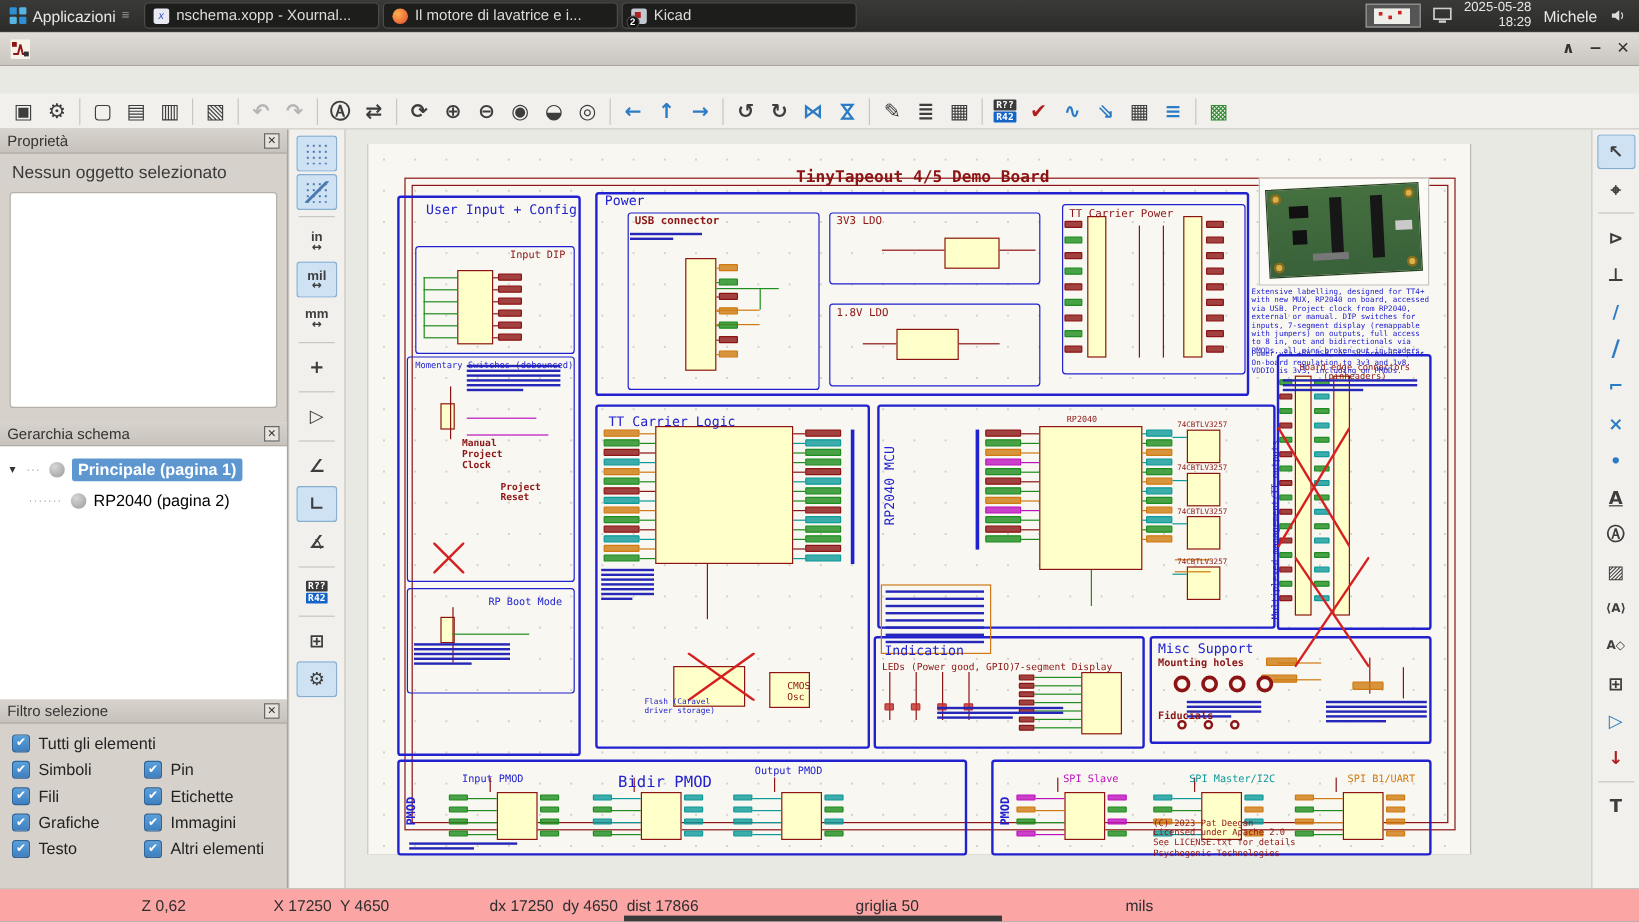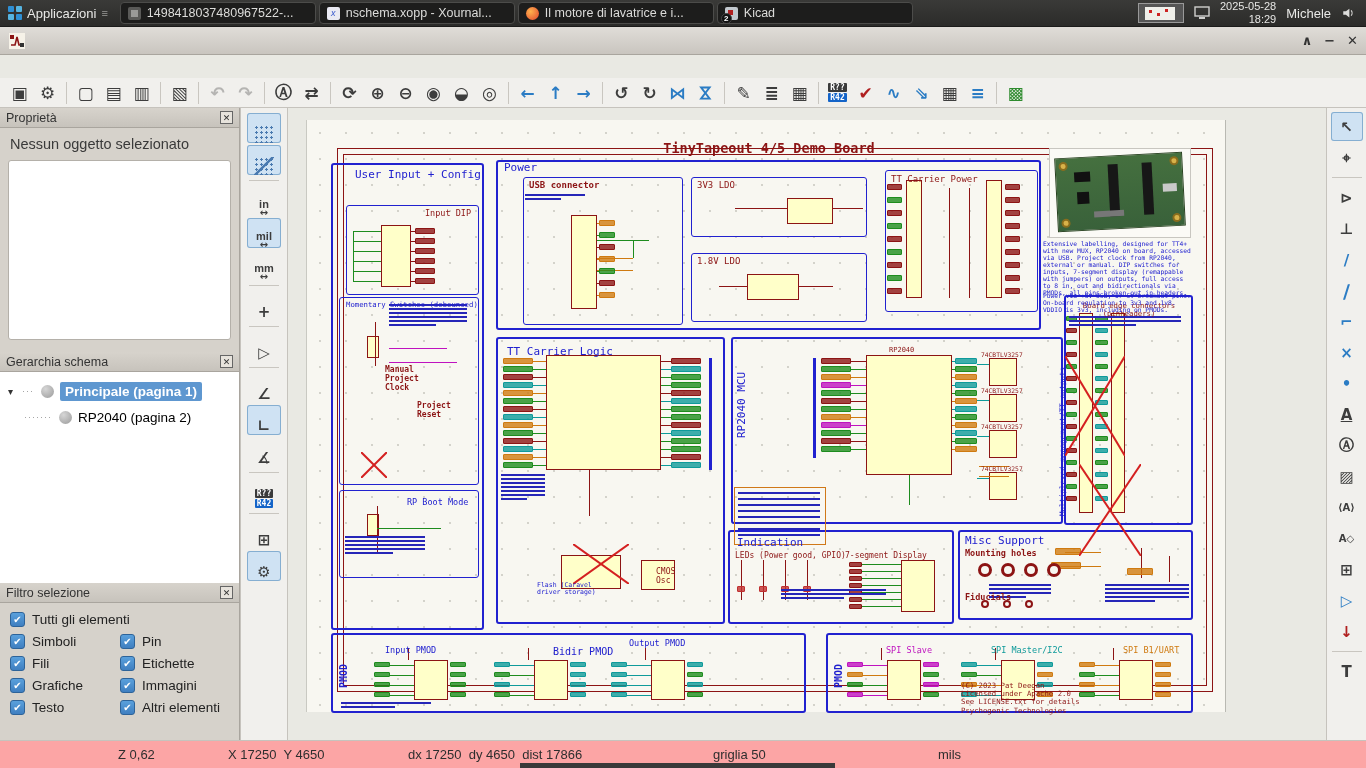--- a/index.html
+++ b/index.html
@@ -43,21 +43,21 @@
   .tb-ic{width:27px;height:26px;border-radius:3px;display:flex;align-items:center;justify-content:center;
          font:600 17px "DejaVu Sans",sans-serif;color:#3d3d3d;}
   .tb-ic span{display:inline-block;}
   .sep{width:1px;height:22px;background:#c9c6c0;margin:0 4px;flex:0 0 auto;}
   .dis{opacity:.33;}
   .act{background:#cfe2f3;box-shadow:inset 0 0 0 1px #85aed1;border-radius:3px;}
 
   
   #ltb{position:absolute;left:240px;top:108px;width:48px;height:632px;background:#f1f0ed;border-right:1px solid #c6c3bd;border-left:1px solid #c6c3bd;
        display:flex;flex-direction:column;align-items:center;padding-top:5px;gap:2px;}
-  .lt-ic{width:34px;height:30px;border-radius:3px;display:flex;flex-direction:column;align-items:center;justify-content:flex-end;
+  .lt-ic{width:34px;height:30px;border-radius:3px;display:flex;flex-direction:column;align-items:center;justify-content:center;
          font:600 15px "DejaVu Sans",sans-serif;color:#3d3d3d;}
   .hsep{width:30px;height:1px;background:#c9c6c0;margin:3px 0;}
   .unit span:first-child{font:700 11px "Liberation Sans",sans-serif;}
   .uarr{font-size:10px;line-height:6px;color:#3d3d3d;}
   .ann{flex-direction:column;gap:1px;}
   .a1{background:#3a3a3a;color:#fff;font:700 8px "DejaVu Sans Mono",monospace;padding:0 2px;border-radius:1px;}
   .a2{background:#1464c8;color:#fff;font:700 8px "DejaVu Sans Mono",monospace;padding:0 2px;border-radius:1px;}
   .gridpat{width:20px;height:18px;background-image:radial-gradient(#4a7ab0 1px,transparent 1.3px);background-size:5px 5px;}
   .gridpat2{width:20px;height:18px;background:linear-gradient(135deg,transparent 44%,#4a7ab0 47%,#4a7ab0 53%,transparent 56%),
             radial-gradient(#4a7ab0 1px,transparent 1.3px);background-size:100% 100%,5px 5px;}
@@ -129,26 +129,20 @@
       <span class="applogo">
         <i style="left:0;top:0;background:#2e8fd4"></i>
           <i style="left:8px;top:0;background:#56b4e0"></i>
         <i style="left:0;top:8px;background:#56b4e0"></i>
           <i style="left:8px;top:8px;background:#2e8fd4"></i>
       </span>
       <span>Applicazioni</span>
       <span style="color:#9a9a98;font-size:11px">≡</span>
     </div>
     <div id="taskwins">
-        <div class="twin">
-          <span class="twicon" style="background: rgb(90, 90, 88);">
-            <i style="position: absolute; inset: 3px; background: rgb(154, 154, 152);"></i>
-          </span>
-          <span style="overflow: hidden; text-overflow: ellipsis;">1498418037480967522-...</span>
-        </div>
         <div class="twin">
           <span class="twicon" style="background: rgb(233, 233, 242); color: rgb(51, 85, 204); font-style: italic;">x</span>
           <span style="overflow: hidden; text-overflow: ellipsis;">nschema.xopp - Xournal...</span>
         </div>
         <div class="twin">
           <span class="twicon" style="border-radius: 50%; background: radial-gradient(circle at 35% 35%, rgb(255, 178, 77), rgb(227, 69, 46));"></span>
           <span style="overflow: hidden; text-overflow: ellipsis;">Il motore di lavatrice e i...</span>
         </div>
         <div class="twin">
           <span class="twicon" style="background: rgb(194, 200, 206);">
@@ -955,21 +949,21 @@
         <div class="txt" style="left: 770px; top: 408px; color: rgb(33, 33, 207); font-size: 7.5px; transform: rotate(-90deg); transform-origin: 0px 0px; white-space: nowrap;">Multiplexed management/TT outputs</div>
         <div class="txt" style="left: 448px; top: 429px; color: rgb(33, 33, 207); font-size: 11px;">Indication</div>
         <div class="txt" style="left: 676px; top: 427px; color: rgb(33, 33, 207); font-size: 11px;">Misc Support</div>
         <div class="txt" style="left: 446px; top: 444px; color: rgb(140, 20, 20); font-size: 8px;">LEDs (Power good, GPIO)</div>
         <div class="txt" style="left: 556px; top: 444px; color: rgb(140, 20, 20); font-size: 8px;">7-segment Display</div>
         <div class="txt" style="left: 676px; top: 441px; color: rgb(140, 20, 20); font-size: 8.5px; font-weight: 700;">Mounting holes</div>
         <div class="txt" style="left: 676px; top: 485px; color: rgb(140, 20, 20); font-size: 8.5px; font-weight: 700;">Fiducials</div>
         <div class="txt" style="left: 49px; top: 580px; color: rgb(33, 33, 207); font-size: 10px; font-weight: 700; transform: rotate(-90deg); transform-origin: 0px 0px; white-space: nowrap;">PMOD</div>
         <div class="txt" style="left: 544px; top: 580px; color: rgb(33, 33, 207); font-size: 10px; font-weight: 700; transform: rotate(-90deg); transform-origin: 0px 0px; white-space: nowrap;">PMOD</div>
         <div class="txt" style="left: 96px; top: 538px; color: rgb(33, 33, 207); font-size: 8.5px;">Input PMOD</div>
-        <div class="txt" style="left: 226px; top: 538px; color: rgb(33, 33, 207); font-size: 10px; margin-left: 38px;">Bidir PMOD</div>
+        <div class="txt" style="left: 226px; top: 538px; color: rgb(33, 33, 207); font-size: 13px;">Bidir PMOD</div>
         <div class="txt" style="left: 340px; top: 531px; color: rgb(33, 33, 207); font-size: 8.5px;">Output PMOD</div>
         <div class="txt" style="left: 597px; top: 538px; color: rgb(191, 18, 191); font-size: 8.5px;">SPI Slave</div>
         <div class="txt" style="left: 702px; top: 538px; color: rgb(14, 154, 154); font-size: 8.5px;">SPI Master/I2C</div>
         <div class="txt" style="left: 834px; top: 538px; color: rgb(207, 122, 16); font-size: 8.5px;">SPI B1/UART</div>
         <div class="txt" style="left: 136px; top: 101px; color: rgb(140, 20, 20); font-size: 8.5px;">Input DIP</div>
         <div class="txt" style="left: 57px; top: 193px; color: rgb(33, 33, 207); font-size: 7.3px;">Momentary Switches (debounced)</div>
         <div class="txt" style="left: 96px; top: 258px; color: rgb(140, 20, 20); font-size: 8px; font-weight: 700;">Manual
 Project
 Clock</div>
         <div class="txt" style="left: 128px; top: 294px; color: rgb(140, 20, 20); font-size: 8px; font-weight: 700;">Project

